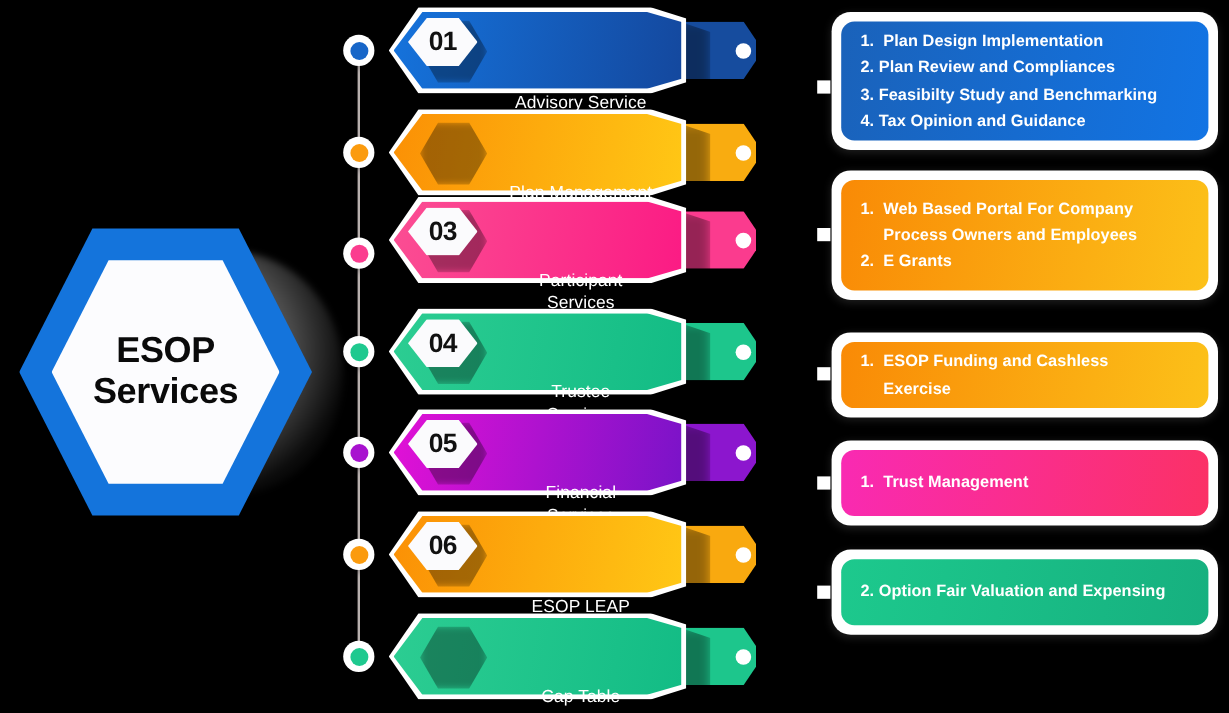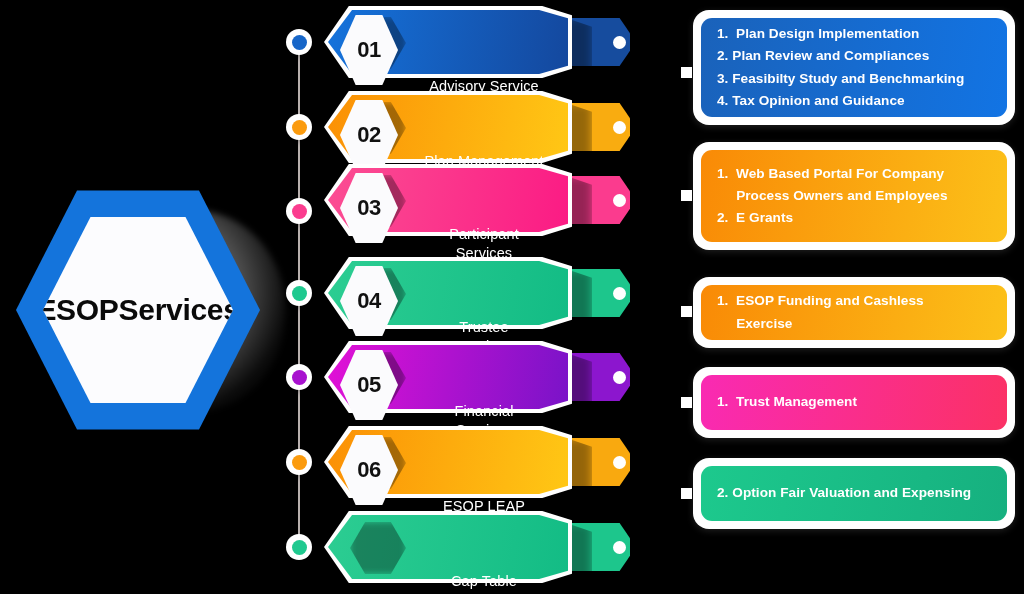--- a/index.html
+++ b/index.html
@@ -45,21 +45,21 @@
     background: #1474dc;
     clip-path: polygon(25% 1%, 75% 1%, 100% 50%, 75% 99%, 25% 99%, 0% 50%);
   }
   .hex-inner {
     position: absolute;
     left: 27px; top: 27px;
     width: 190px; height: 190px;
     background: #fcfcfe;
     clip-path: polygon(25% 1%, 75% 1%, 100% 50%, 75% 99%, 25% 99%, 0% 50%);
     display: flex;
-    flex-direction: row;
+    flex-direction: column;
     align-items: center;
     justify-content: center;
   }
   .hex-inner .hline {
     color: #0a0a0a;
     font-size: 30px;
     font-weight: bold;
     letter-spacing: -0.3px;
     line-height: 1.12;
     text-align: center;
@@ -138,21 +138,21 @@
     position: absolute;
     left: 26px; top: 11px;
     width: 56px; height: 52px;
     background: rgba(0,0,0,0.35);
     filter: blur(3px);
     clip-path: polygon(27% 0%, 73% 0%, 100% 50%, 73% 100%, 27% 100%, 0% 50%);
   }
   .row .hexbadge {
     position: absolute;
     left: 16px; top: 9px;
-    width: 58px; height: 70px;
+    width: 58px; height: 40px;
     background: #fbfbfd;
     clip-path: polygon(27% 0%, 73% 0%, 100% 50%, 73% 100%, 27% 100%, 0% 50%);
     display: flex; align-items: center; justify-content: center;
   }
   .row .hexbadge span {
     color: #111111;
     font-size: 22px;
     font-weight: bold;
     letter-spacing: -0.5px;
   }
@@ -257,23 +257,20 @@
         </div>
         <div class="rlabel">Advisory Service</div>
       </div>
       <div class="row" style="top: 91px;">
         <div class="tail" style="background: rgb(249, 172, 16);"></div>
         <div class="tail-dot"></div>
         <div class="banner-shadow"></div>
         <div class="banner-white"></div>
         <div class="banner" style="background: linear-gradient(100deg, rgb(251, 144, 5) 0%, rgb(255, 199, 21) 100%);"></div>
         <div class="hexbadge-shadow"></div>
-        <div class="hexbadge">
-          <span>02</span>
-        </div>
         <div class="rlabel">Plan Management<br>Services</div>
       </div>
       <div class="row" style="top: 164px;">
         <div class="tail" style="background: rgb(251, 59, 142);"></div>
         <div class="tail-dot"></div>
         <div class="banner-shadow"></div>
         <div class="banner-white"></div>
         <div class="banner" style="background: linear-gradient(100deg, rgb(251, 78, 147) 0%, rgb(251, 27, 132) 100%);"></div>
         <div class="hexbadge-shadow"></div>
         <div class="hexbadge">

